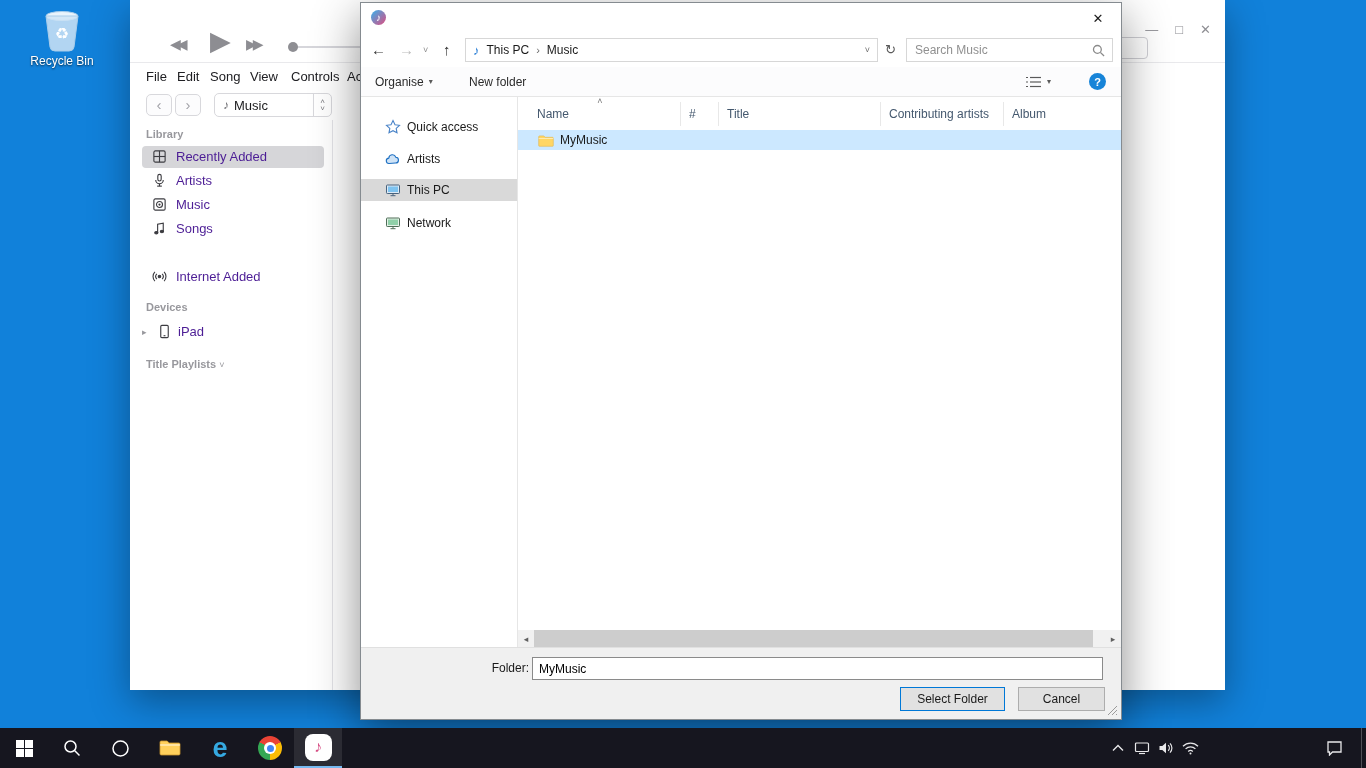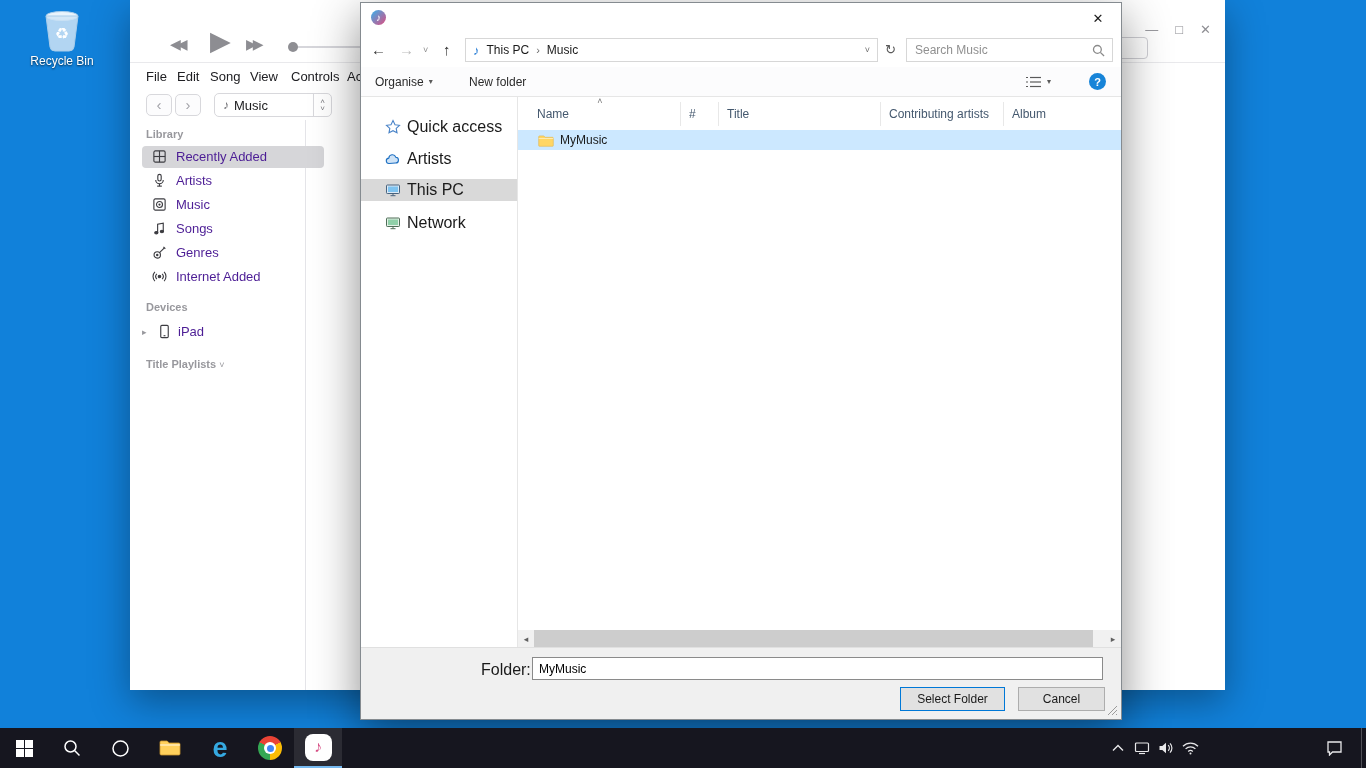--- a/index.html
+++ b/index.html
@@ -27,21 +27,21 @@
   .it-menubar{position:absolute;left:0;top:69px;width:100%;height:20px;}
   .it-menubar span{position:absolute;font-size:13px;color:#202024;white-space:nowrap;}
   .it-navbtn{position:absolute;top:94px;width:26px;height:22px;border:1px solid #d8d8dc;border-radius:5px;
              background:#fcfcfd;color:#a2a2a8;font-size:15px;line-height:19px;text-align:center;}
   .it-selector{position:absolute;left:84px;top:93px;width:118px;height:24px;border:1px solid #d8d8dc;
                border-radius:5px;background:#fff;display:flex;align-items:center;}
   .it-selector .note{color:#6e6e73;font-size:12px;margin:0 5px 0 8px;}
   .it-selector .sel-lbl{font-size:13px;color:#1c1c1e;flex:1;}
   .it-selector .chevs{width:18px;height:100%;border-left:1px solid #d8d8dc;display:flex;flex-direction:column;
                align-items:center;justify-content:center;color:#7a7a7f;font-size:8px;line-height:7px;}
-  .it-sidebar{position:absolute;left:0;top:120px;width:176px;bottom:0;border-right:1px solid #e4e4e8;background:#fff;}
+  .it-sidebar{position:absolute;left:0;top:120px;width:203px;bottom:0;border-right:1px solid #e4e4e8;background:#fff;}
   .sb-head{position:absolute;left:16px;font-size:11px;font-weight:bold;color:#98989d;}
   .sb-row{position:absolute;left:0;width:203px;height:22px;line-height:22px;}
   .sb-row .sb-ic{position:absolute;left:22px;top:3px;color:#3c3c41;}
   .sb-row .sb-lbl{position:absolute;left:46px;font-size:13px;color:#4c1d95;}
   .sb-sel{position:absolute;left:12px;width:182px;height:22px;background:#d6d6d9;border-radius:4px;}
   .it-search-sliver{position:absolute;left:960px;top:37px;width:58px;height:22px;border:1px solid #cfcfd4;
                     border-radius:4px;background:#fff;}
 
   
   #dialog{position:absolute;left:360px;top:2px;width:762px;height:718px;background:#f0f0f0;
@@ -67,21 +67,21 @@
   .srch-box input::placeholder{color:#909090;}
   .dlg-toolbar{position:absolute;left:0;top:64px;width:100%;height:30px;background:#fcfcfd;
                border-bottom:1px solid #e6e6e6;}
   .tb-item{position:absolute;top:0;height:29px;display:flex;align-items:center;gap:5px;font-size:12px;color:#2b2b2b;}
   .helpbtn{position:absolute;left:728px;top:6px;width:17px;height:17px;border-radius:50%;background:#1784d8;
            color:#fff;font-size:11px;font-weight:bold;display:flex;align-items:center;justify-content:center;}
   .dlg-body{position:absolute;left:0;top:94px;width:100%;height:550px;background:#fff;}
   .navpane{position:absolute;left:0;top:0;width:156px;height:100%;background:#fff;}
   .np-row{position:absolute;left:0;width:156px;height:22px;display:flex;align-items:center;}
   .np-row .np-ic{margin-left:24px;width:16px;height:16px;}
-  .np-row .np-lbl{margin-left:6px;font-size:16px;color:#1a1a1a;white-space:nowrap;}
+  .np-row .np-lbl{margin-left:6px;font-size:12px;color:#1a1a1a;white-space:nowrap;}
   .np-sel{background:#d9d9d9;}
   .vdiv{position:absolute;left:156px;top:0;width:1px;height:100%;background:#e6e6e6;}
   .filepane{position:absolute;left:157px;top:0;right:0;height:100%;background:#fff;}
   .sortcaret{position:absolute;left:72px;top:-1px;width:20px;text-align:center;font-size:9px;color:#7a7a7a;}
   .colhdr{position:absolute;left:0;top:5px;right:0;height:24px;display:flex;}
   .colhdr .col{height:100%;border-right:1px solid #e8e8e8;display:flex;align-items:center;
                font-size:12px;color:#44586e;padding-left:8px;}
   .col-name{width:163px;padding-left:19px !important;}
   .col-num{width:38px;}
   .col-title{width:162px;}
@@ -89,21 +89,21 @@
   .col-album{flex:1;border-right:none !important;}
   .filerow{position:absolute;left:0;top:33px;right:0;height:20px;background:#cce8ff;
            display:flex;align-items:center;}
   .filerow .fname{margin-left:6px;font-size:12px;color:#1a1a1a;}
   .hscroll{position:absolute;left:0;top:533px;right:0;height:17px;background:#f1f1f1;}
   .hs-arrow{position:absolute;top:0;width:16px;height:17px;font-size:9px;color:#606060;
             display:flex;align-items:center;justify-content:center;}
   .hs-thumb{position:absolute;left:16px;top:0;width:559px;height:17px;background:#cdcdcd;}
   .dlg-footer{position:absolute;left:0;top:644px;width:100%;height:72px;background:#f0f0f0;
               border-top:1px solid #e0e0e0;}
-  .fld-lbl{position:absolute;left:120px;top:13px;width:48px;text-align:right;font-size:16px;color:#1a1a1a;}
+  .fld-lbl{position:absolute;left:120px;top:13px;width:48px;text-align:right;font-size:12px;color:#1a1a1a;}
   .fld-input{position:absolute;left:171px;top:9px;width:571px;height:23px;border:1px solid #8a8a8a;
              background:#fff;font-size:12px;padding-left:6px;outline:none;}
   .dlg-btn{position:absolute;top:39px;height:24px;background:#e1e1e1;font-size:12px;color:#1a1a1a;
            display:flex;align-items:center;justify-content:center;cursor:default;}
   .btn-select{left:539px;width:105px;border:1px solid #0078d7;}
   .btn-cancel{left:657px;width:87px;border:1px solid #adadad;}
   .grip{position:absolute;right:3px;bottom:3px;}
 
   
   #taskbar{position:absolute;left:0;bottom:0;width:1366px;height:40px;background:#16161f;z-index:100;}
@@ -214,31 +214,20 @@
       <div class="sb-row" style="top:98px">
         <span class="sb-ic">
           <svg width="15" height="15" viewBox="0 0 16 16" fill="none" stroke="#3c3c41" stroke-width="1.2">
             <path d="M6 12.5V3.5l6-1.2v8.7"></path>
               <ellipse cx="4.6" cy="12.6" rx="1.7" ry="1.3" fill="#3c3c41"></ellipse>
               <ellipse cx="10.6" cy="11.2" rx="1.7" ry="1.3" fill="#3c3c41"></ellipse>
             </svg>
         </span>
         <span class="sb-lbl">Songs</span>
       </div>
-      <div class="sb-row" style="top:122px">
-        <span class="sb-ic">
-          <svg width="15" height="15" viewBox="0 0 16 16" fill="none" stroke="#3c3c41" stroke-width="1.2">
-            <circle cx="5.6" cy="10.6" r="3.4"></circle>
-              <circle cx="5.6" cy="10.6" r="0.7" fill="#3c3c41"></circle>
-              <line x1="8" y1="8.2" x2="13.2" y2="3"></line>
-              <path d="M12.2 2l2 2"></path>
-            </svg>
-        </span>
-        <span class="sb-lbl">Genres</span>
-      </div>
       <div class="sb-row" style="top:146px">
         <span class="sb-ic">
           <svg width="15" height="15" viewBox="0 0 16 16" fill="none" stroke="#3c3c41" stroke-width="1.2">
             <circle cx="8" cy="8" r="1.3" fill="#3c3c41"></circle>
               <path d="M5.2 10.8a4 4 0 0 1 0-5.6M10.8 5.2a4 4 0 0 1 0 5.6M3.1 12.9a7 7 0 0 1 0-9.8M12.9 3.1a7 7 0 0 1 0 9.8"></path>
             </svg>
         </span>
         <span class="sb-lbl">Internet Added</span>
       </div>
 

